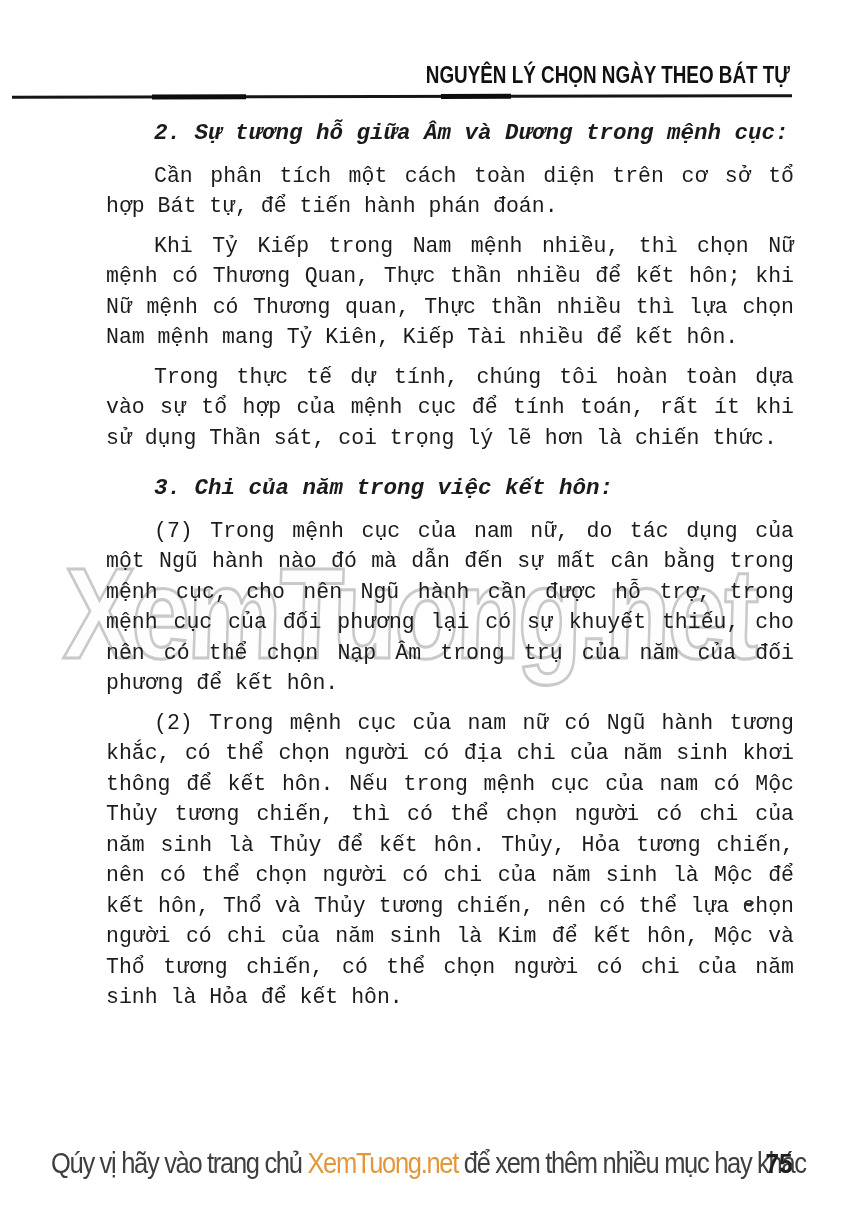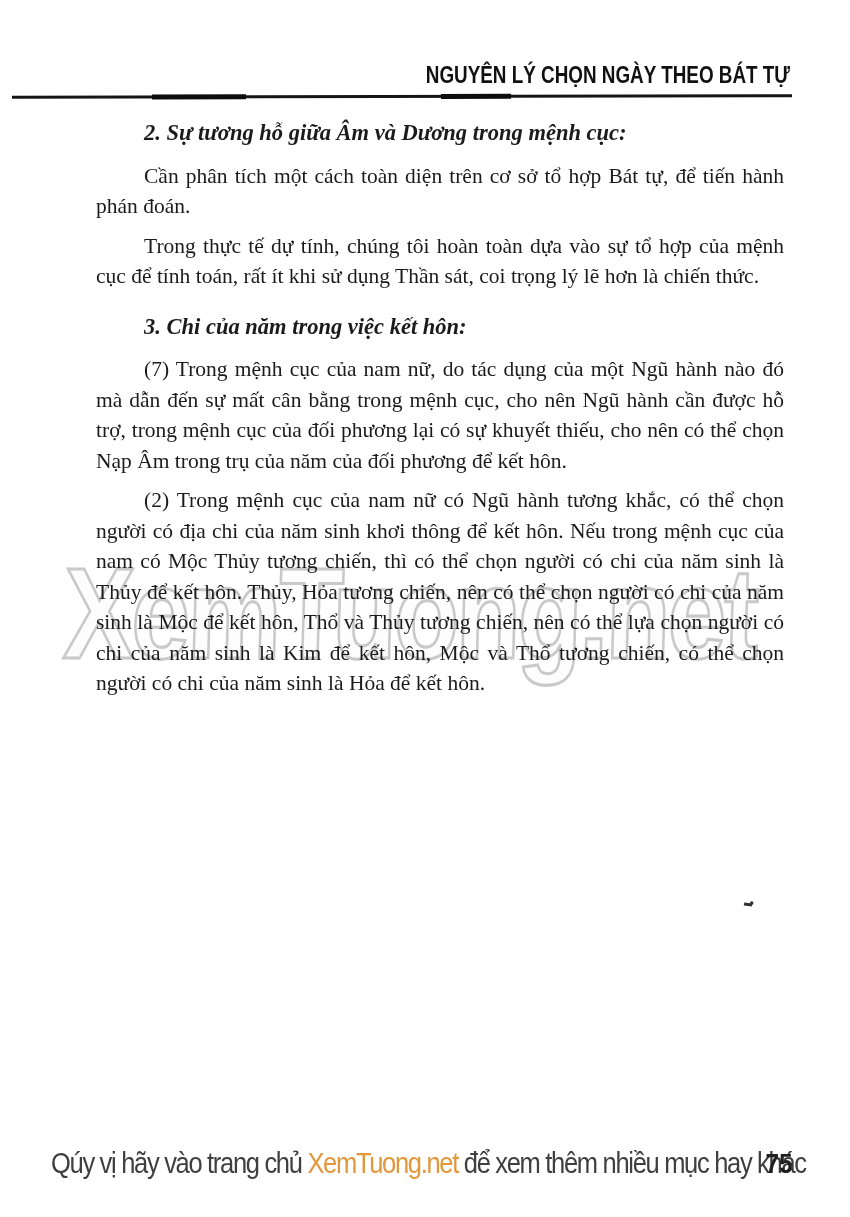--- a/index.html
+++ b/index.html
@@ -49,25 +49,26 @@
     color:rgba(250,250,250,0.35);
     -webkit-text-stroke:2.5px #c9c9c9;
     transform:scaleY(1.22) skewX(-2deg);
     transform-origin:left top;
     z-index:0;
     user-select:none;
   }
 
   
   .content{
-    position:absolute;top:118px;left:96px;width:688px;
+    position:absolute;top:118px;left:106px;width:688px;
     z-index:1;
     font-size:21.5px;
     line-height:30.5px;
     text-align:justify;
+    font-family:Liberation Mono, monospace;
   }
   .section-heading{
     font-weight:bold;
     font-style:italic;
     font-size:22.5px;
     padding-left:48px;
     margin:0 0 12px 0;
     text-align:left;
   }
   .section-heading.second{margin-top:20px;}
@@ -118,20 +119,21 @@
   <div class="running-header">NGUYÊN LÝ CHỌN NGÀY THEO BÁT TỰ</div>
   <div class="header-rule"></div>
 
   <div class="watermark">XemTuong.net</div>
 
   <div class="content">
 
     <h2 class="section-heading">2. Sự tương hỗ giữa Âm và Dương trong mệnh cục:</h2>
 
     <p>Cần phân tích một cách toàn diện trên cơ sở tổ hợp Bát tự, để tiến hành phán đoán.</p>
+    <p>Khi Tỷ Kiếp trong Nam mệnh nhiều, thì chọn Nữ mệnh có Thương Quan, Thực thần nhiều để kết hôn; khi Nữ mệnh có Thương quan, Thực thần nhiều thì lựa chọn Nam mệnh mang Tỷ Kiên, Kiếp Tài nhiều để kết hôn.</p>
     <p>Trong thực tế dự tính, chúng tôi hoàn toàn dựa vào sự tổ hợp của mệnh cục để tính toán, rất ít khi sử dụng Thần sát, coi trọng lý lẽ hơn là chiến thức.</p>
 
     <h2 class="section-heading second">3. Chi của năm trong việc kết hôn:</h2>
 
     <p>(7) Trong mệnh cục của nam nữ, do tác dụng của một Ngũ hành nào đó mà dẫn đến sự mất cân bằng trong mệnh cục, cho nên Ngũ hành cần được hỗ trợ, trong mệnh cục của đối phương lại có sự khuyết thiếu, cho nên có thể chọn Nạp Âm trong trụ của năm của đối phương để kết hôn.</p>
     <p>(2) Trong mệnh cục của nam nữ có Ngũ hành tương khắc, có thể chọn người có địa chi của năm sinh khơi thông để kết hôn. Nếu trong mệnh cục của nam có Mộc Thủy tương chiến, thì có thể chọn người có chi của năm sinh là Thủy để kết hôn. Thủy, Hỏa tương chiến, nên có thể chọn người có chi của năm sinh là Mộc để kết hôn, Thổ và Thủy tương chiến, nên có thể lựa chọn người có chi của năm sinh là Kim để kết hôn, Mộc và Thổ tương chiến, có thể chọn người có chi của năm sinh là Hỏa để kết hôn.</p>
 
   </div>
 
   <div class="stray-mark"></div>

